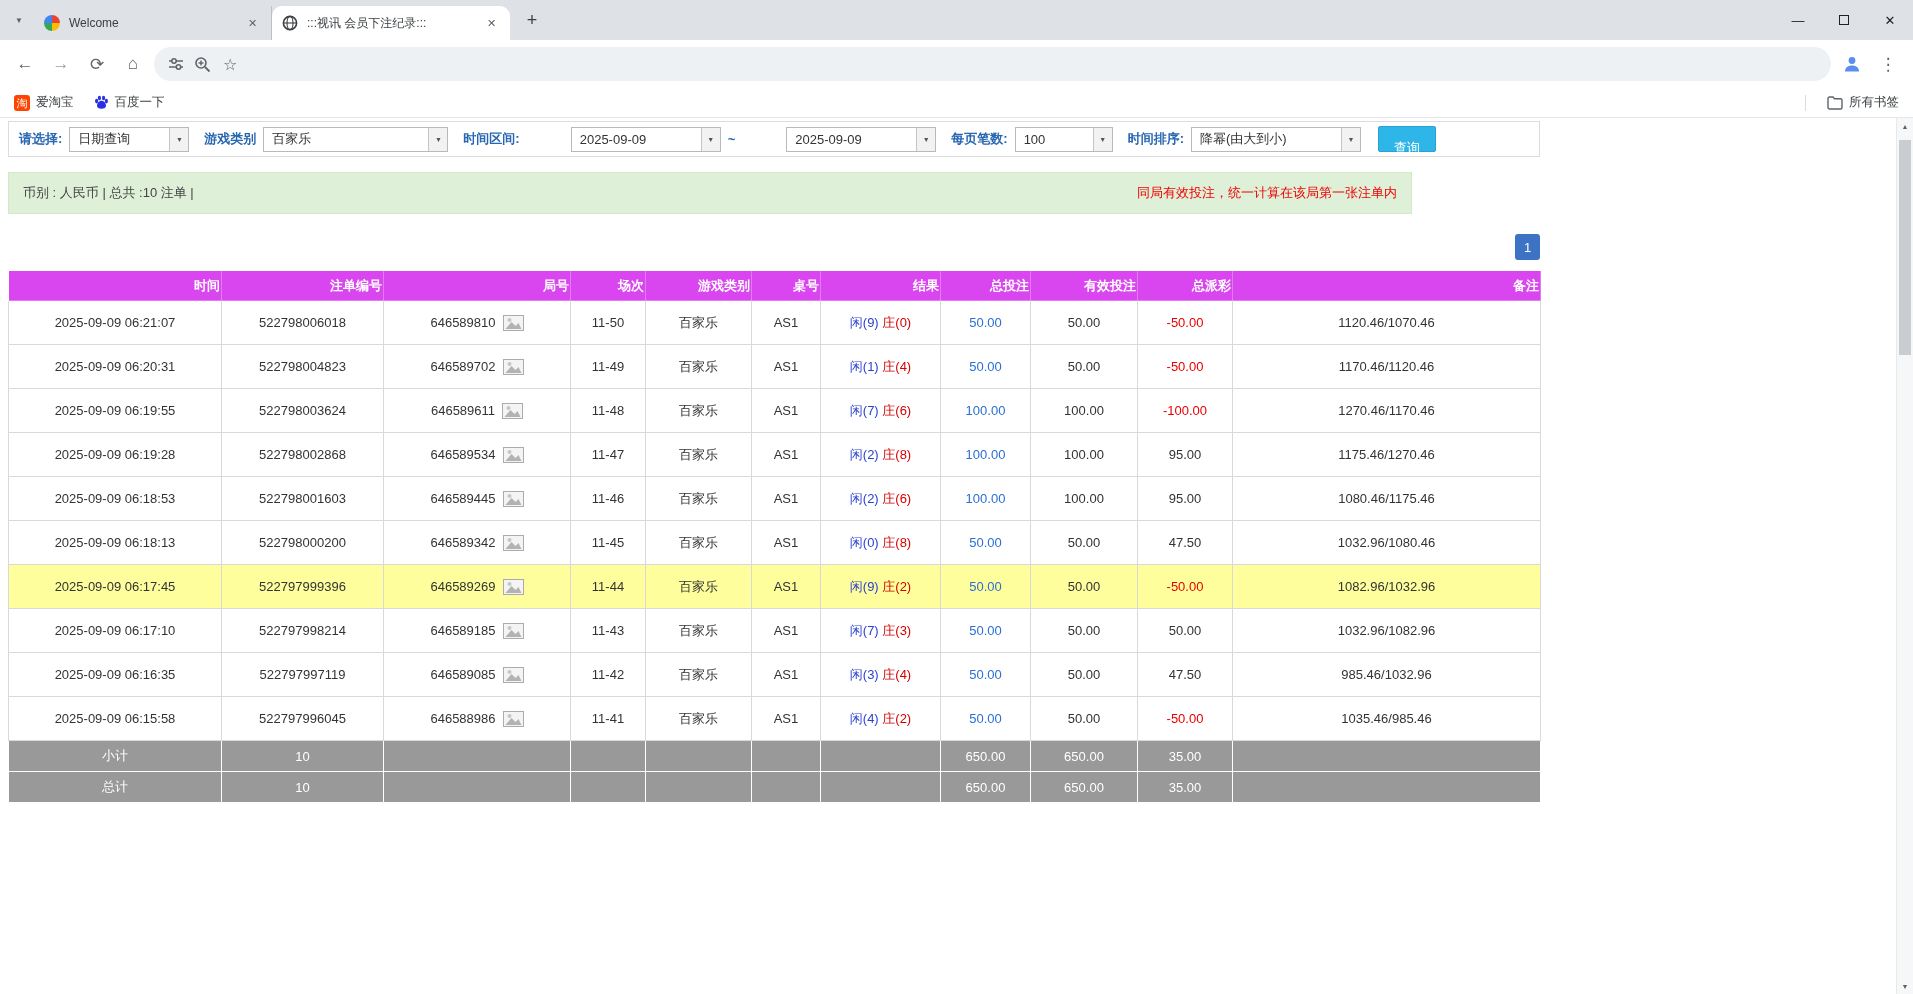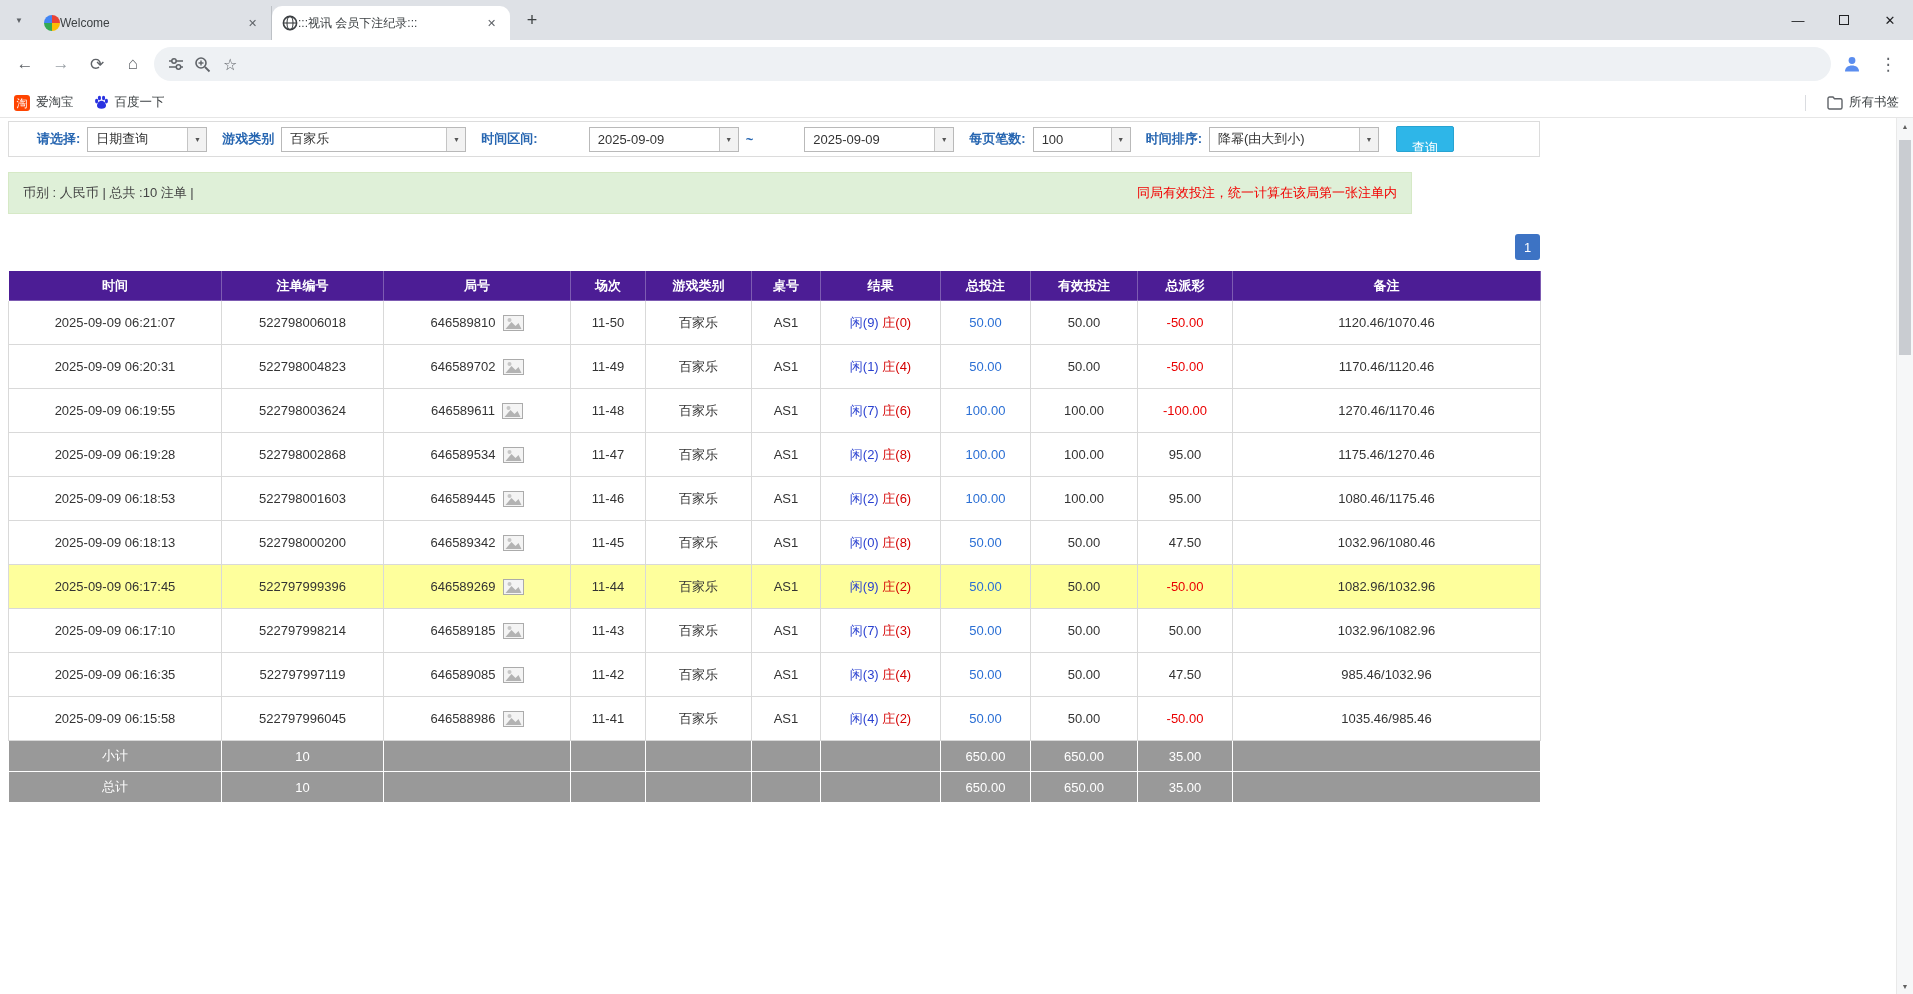--- a/index.html
+++ b/index.html
@@ -3,21 +3,21 @@
 <meta charset="utf-8">
 <style>
   * { box-sizing: border-box; }
   body {
     margin: 0; width: 1913px; height: 994px; position: relative; overflow: hidden;
     background: #fff; font-family: "Liberation Sans", "DejaVu Sans", sans-serif;
   }
   
   .tabstrip { height: 40px; background: #dee1e6; display: flex; align-items: flex-end; padding-left: 4px; position: relative; }
   .tab-search { width: 26px; height: 26px; margin: 0 2px 7px 2px; display: flex; align-items: center; justify-content: center; color: #5f6368; font-size: 8px; border-radius: 50%; }
-  .tab { width: 238px; height: 34px; display: flex; align-items: center; gap: 0; padding: 0 10px; font-size: 12px; color: #3c4043; }
+  .tab { width: 238px; height: 34px; display: flex; align-items: center; gap: 9px; padding: 0 10px; font-size: 12px; color: #3c4043; }
   .tab.inactive { border-right: 1px solid #bdc1c6; }
   .tab.active { background: #fff; border-radius: 10px 10px 0 0; border-right: none; }
   .tab-title { flex: 1; white-space: nowrap; overflow: hidden; }
   .tab-close { width: 17px; height: 17px; line-height: 16px; text-align: center; border-radius: 50%; color: #5f6368; font-size: 11px; flex: none; }
   .favicon { width: 16px; height: 16px; flex: none; }
   .fav-pinwheel { border-radius: 50%; background: conic-gradient(#ea4335 0 90deg, #fbbc05 90deg 180deg, #34a853 180deg 270deg, #4285f4 270deg 360deg); }
   .new-tab { width: 28px; height: 28px; margin: 0 0 6px 8px; display: flex; align-items: center; justify-content: center; font-size: 18px; color: #3c4043; border-radius: 50%; }
   .win-controls { position: absolute; right: 0; top: 0; height: 40px; display: flex; }
   .win-btn { width: 46px; height: 40px; display: flex; align-items: center; justify-content: center; font-size: 13px; color: #202124; }
   .maxi-box { width: 10px; height: 10px; border: 1px solid #202124; display: inline-block; }
@@ -32,37 +32,37 @@
 
   .bookmarks { height: 30px; display: flex; align-items: center; padding: 0 14px; gap: 20px; background: #fff; border-bottom: 1px solid #e6e6e6; font-size: 12.5px; color: #3c4043; }
   .bm { display: flex; align-items: center; gap: 6px; }
   .bm-fav-tao { width: 16px; height: 16px; background: #ff4400; border-radius: 3px; color: #fff; font-size: 11px; line-height: 16px; text-align: center; flex: none; }
   .bm-right { margin-left: auto; display: flex; align-items: center; gap: 21px; }
   .bm-divider { width: 1px; height: 16px; background: #dadce0; }
 
   
   .filter-bar { margin: 3px 8px 0; width: 1532px; border: 1px solid #dcdcdc; padding: 4px 10px; display: flex; align-items: center; gap: 7px; background: #fff; }
   .flabel { color: #2766b1; font-weight: bold; font-size: 13px; margin-left: 8px; white-space: nowrap; }
-  .flabel.first { margin-left: 18px; }
+  .flabel.first { margin-left: 0; }
   .fselect { height: 25px; border: 1px solid #b9b9b9; background: #fff; display: flex; align-items: center; font-size: 13px; color: #333; flex: none; }
   .fselect .txt { padding: 0 8px; flex: 1; white-space: nowrap; overflow: hidden; }
   .fselect .arrow { width: 19px; height: 100%; border-left: 1px solid #c5c5c5; background: #f2f2f2; display: flex; align-items: center; justify-content: center; font-size: 7px; color: #555; }
   .w-query { width: 120px; } .w-game { width: 185px; } .w-date { width: 150px; margin-left: 44px; } .w-pp { width: 98px; } .w-sort { width: 170px; }
   .tilde { color: #2766b1; font-weight: bold; font-size: 13px; }
   .search-btn { margin-left: 10px; background: #2eb6e8; border: 1px solid #27a3d2; color: #fff; font-size: 13px; height: 26px; padding: 12px 15px; border-radius: 2px; cursor: pointer; }
 
   .summary-bar { margin: 15px 8px 0; width: 1404px; height: 42px; background: #dff0d8; border: 1px solid #d6e9c6; display: flex; align-items: center; justify-content: space-between; padding: 0 14px; font-size: 13px; }
   .summary-left { color: #444; }
   .summary-right { color: #f20000; }
 
   .pagination-row { margin: 20px 8px 0; width: 1532px; display: flex; justify-content: flex-end; }
   .page-btn { min-width: 25px; height: 26px; background: #3d73c4; color: #fff; font-size: 13px; display: flex; align-items: center; justify-content: center; border-radius: 3px; cursor: pointer; }
 
   table { margin: 10px 0 0 8px; border-collapse: collapse; table-layout: fixed; width: 1532px; }
-  th { background: #4c1d95; color: #fff; font-size: 13px; font-weight: bold; height: 30px; border: 1px solid rgba(255,255,255,0.28); text-align: center; }
+  th { background: #d946ef; color: #fff; font-size: 13px; font-weight: bold; height: 30px; border: 1px solid rgba(255,255,255,0.28); text-align: right; }
   td { height: 44px; text-align: center; font-size: 13px; color: #333; border: 1px solid #d9d9d9; background: #fff; overflow: hidden; white-space: nowrap; }
   tr.hl td { background: #feff9c; }
   tr.foot td { background: #999999; color: #fff; border: 1px solid #fff; height: 31px; }
   .res-player { color: #2a41d0; }
   .res-banker { color: #d40000; text-align: center; }
   td.blue { color: #2b6fd4; cursor: pointer; }
   td.neg { color: #ea0000; }
   .img-icon { display: inline-block; vertical-align: middle; margin-left: 7px; line-height: 0; cursor: pointer; }
   .round-no { vertical-align: middle; }
 

